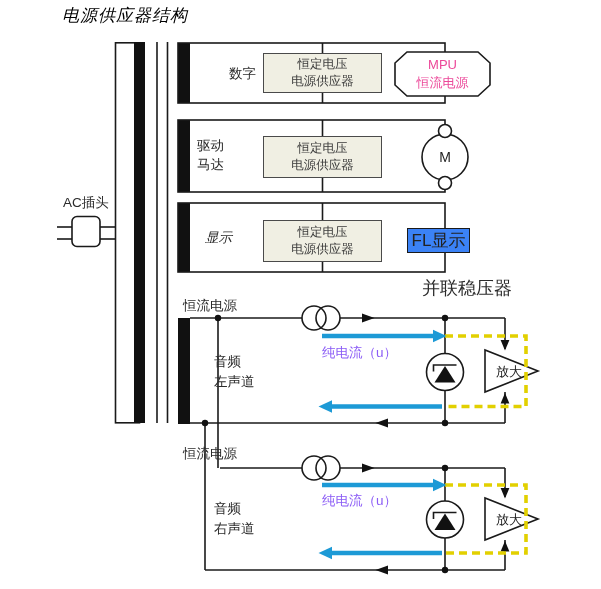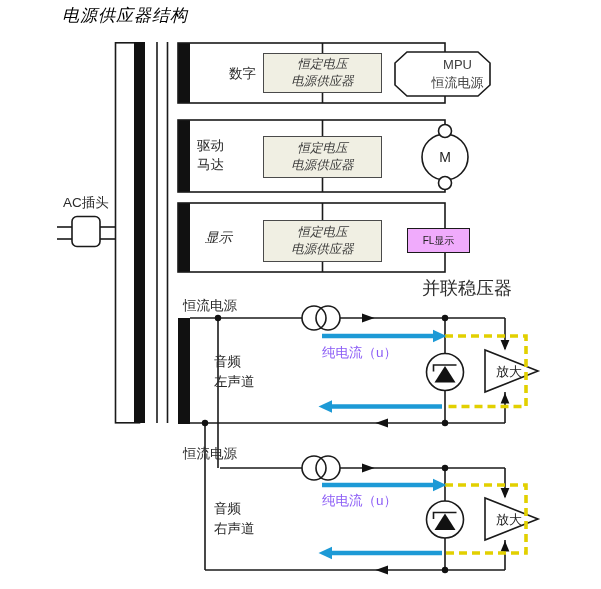--- a/index.html
+++ b/index.html
@@ -11,31 +11,31 @@
   .lbl{position:absolute;font-size:13.5px;color:#2b2b2b;white-space:nowrap;line-height:16px;}
   .t-title{left:62px;top:8px;font-size:17px;color:#000;letter-spacing:1px;font-style:italic;}
   .t-ac{left:63px;top:195px;}
   .t-sec1{left:205px;top:66px;margin-left:24px;}
   .t-sec2{left:197px;top:136px;line-height:19px;}
   .t-sec3{left:205px;top:230px;font-style:italic;}
   .supply-box{
     position:absolute;left:263px;width:119px;box-sizing:border-box;
     background:#f0efe3;border:1.6px solid #4a4a4a;
     display:flex;flex-direction:column;align-items:center;justify-content:center;
-    font-size:12.5px;color:#3a3a3a;line-height:17px;text-align:center;font-style:italic;
+    font-size:12.5px;color:#3a3a3a;line-height:17px;text-align:center;
   }
   .sb1{top:53px;height:40px;}
   .sb2{top:136px;height:42px;}
   .sb3{top:220px;height:42px;}
   .t-mpu{left:397px;top:53px;width:91px;height:42px;display:flex;flex-direction:column;
-    align-items:center;justify-content:center;line-height:18px;font-size:13px;color:#404040;text-align:center;padding-left:15px;}
+    align-items:center;justify-content:center;line-height:18px;font-size:13px;color:#ec4899;text-align:center;}
   .t-m{left:431px;top:149px;width:28px;text-align:center;font-size:14px;color:#222;}
   .fl-box{position:absolute;left:407px;top:228px;width:63px;height:25px;box-sizing:border-box;
-    background:#f0abfc;border:1.6px solid #1a1a1a;display:flex;align-items:center;justify-content:center;
-    font-size:10px;color:#222;}
+    background:#3b82f6;border:1.6px solid #1a1a1a;display:flex;align-items:center;justify-content:center;
+    font-size:17px;color:#222;}
   .t-shunt{left:398px;top:282px;width:138px;text-align:center;font-size:18px;line-height:13.5px;white-space:nowrap;}
   .t-ccs1{left:183px;top:298px;}
   .t-ccs2{left:183px;top:446px;}
   .t-pure{color:#8b5cf6;}
   .t-pure1{left:322px;top:345px;}
   .t-pure2{left:322px;top:493px;}
   .t-ch1{left:214px;top:352px;line-height:20px;}
   .t-ch2{left:214px;top:499px;line-height:20px;}
   .t-amp{width:36px;text-align:right;font-size:13px;color:#222;}
   .t-amp1{left:486px;top:364px;}

